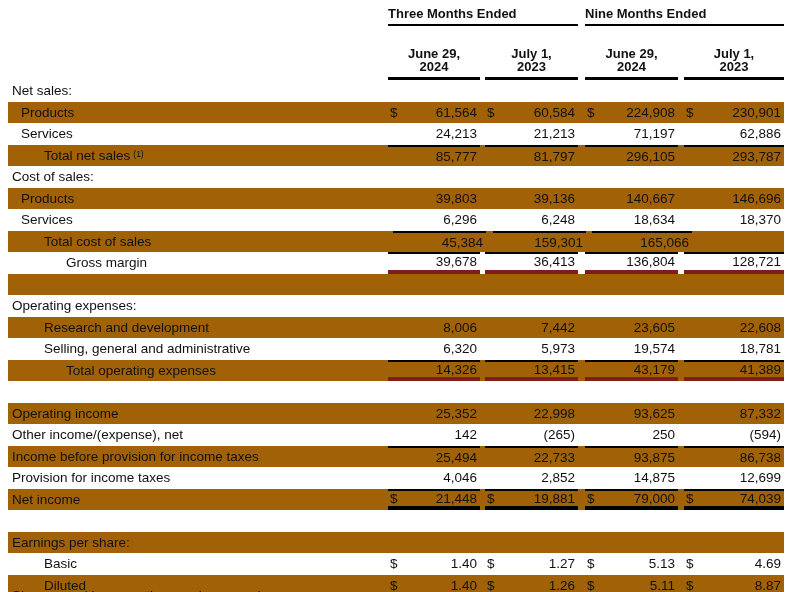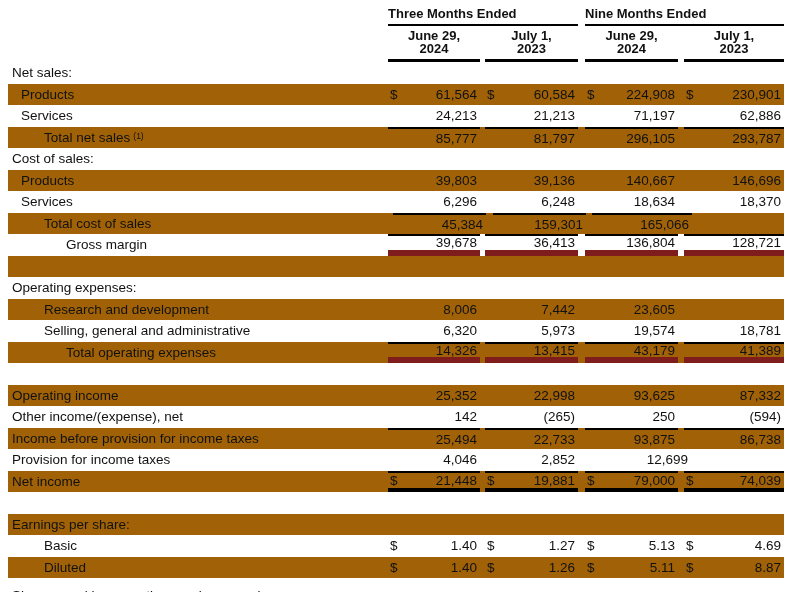--- a/index.html
+++ b/index.html
@@ -17,21 +17,21 @@
   .hdr1 { display:flex; padding-top:6px; }
   .hdr1 .spacer { width:380px; }
   .grp-title {
     text-align:left; font-weight:bold; font-size:13px; line-height:15px;
     padding-bottom:3px; border-bottom:2.5px solid #000;
   }
   .grp-three { width:190px; }
   .grp-gap { width:7px; }
   .grp-nine { width:199px; }
 
-  .hdr2 { display:flex; margin-top:2px;justify-content:space-between; }
+  .hdr2 { display:flex; margin-top:20px;justify-content:space-between; }
   .hdr2 .spacer { width:380px; }
   .colhdr {
     text-align:center; font-weight:bold; font-size:13px; line-height:13px;
     padding:1px 0 4px 0; border-bottom:3px solid #000;
   }
   .colhdr .l2 { display:block; }
   .w1 { width:92px; }  .s1 { width:5px; }
   .w2 { width:93px; }  .s2 { width:7px; }
   .w3 { width:93px; }  .s3 { width:6px; }
   .w4 { width:100px; }
@@ -45,21 +45,21 @@
   }
   .lbl sup { font-size:8.5px; margin-left:3px; position:relative; top:-1px; }
   .ind0 { padding-left:4px; }
   .ind1 { padding-left:13px; }
   .ind2 { padding-left:36px; }
   .ind3 { padding-left:58px; }
   .cell { display:flex; align-items:center; font-size:13.5px; }
   .cell .d { width:15px; padding-left:2px; text-align:left; }
   .cell .v { flex:1; text-align:right; padding-right:3px; white-space:nowrap; }
   .cell.bt { border-top:2px solid #000; }
-  .cell.bb { border-bottom:6px solid #7f1d1d; }
+  .cell.bb { border-bottom:4px solid #7f1d1d; }
   .cell.thick { border-bottom:4px solid #000; }
 
   
   .partial-row {
     position:absolute; left:8px; top:585px; width:776px; height:21.5px;
     display:flex; align-items:center; font-size:13.5px;
   }
 </style>
 </head>
 <body>
@@ -369,20 +369,24 @@
           <div class="cell w2">
             <span class="d"></span>
             <span class="v">7,442</span>
           </div>
           <div class="s2"></div>
           <div class="cell w3">
             <span class="d"></span>
             <span class="v">23,605</span>
           </div>
           <div class="s3"></div>
+          <div class="cell w4">
+            <span class="d"></span>
+            <span class="v">22,608</span>
+          </div>
         </div>
         <div class="row">
           <div class="lbl ind2">
             <span>Selling, general and administrative</span>
           </div>
           <div class="cell w1">
             <span class="d"></span>
             <span class="v">6,320</span>
           </div>
           <div class="s1"></div>
@@ -526,20 +530,24 @@
           <div class="cell w1">
             <span class="d"></span>
             <span class="v">4,046</span>
           </div>
           <div class="s1"></div>
           <div class="cell w2">
             <span class="d"></span>
             <span class="v">2,852</span>
           </div>
           <div class="s2"></div>
+          <div class="cell w3">
+            <span class="d"></span>
+            <span class="v">14,875</span>
+          </div>
           <div class="s3"></div>
           <div class="cell w4">
             <span class="d"></span>
             <span class="v">12,699</span>
           </div>
         </div>
         <div class="row shaded">
           <div class="lbl ind0">
             <span>Net income</span>
           </div>

